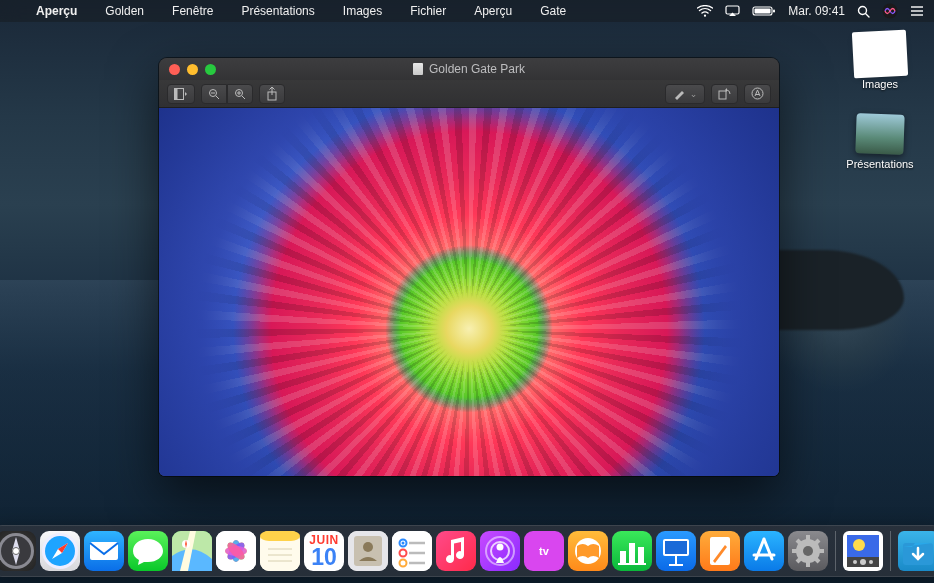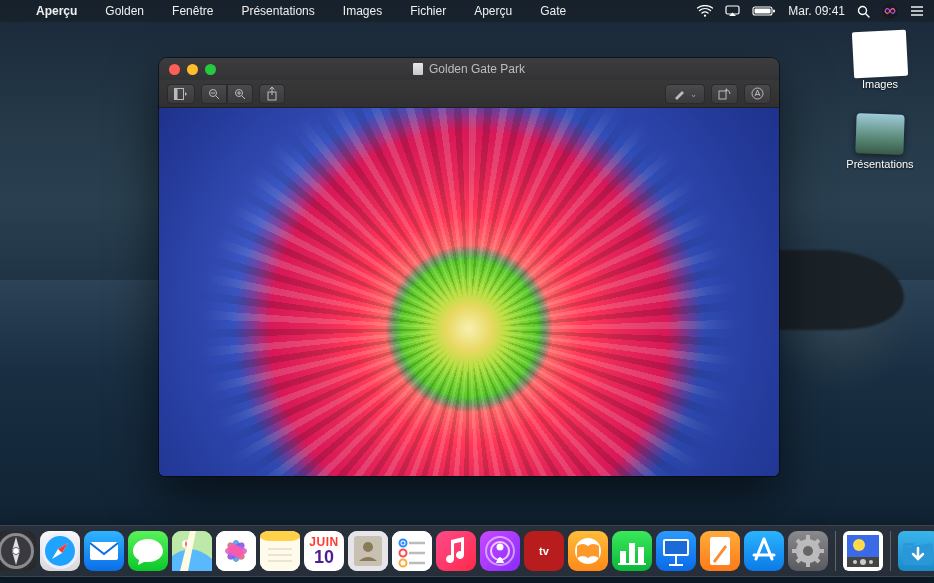--- a/index.html
+++ b/index.html
@@ -127,33 +127,33 @@
 .app-mail { background: linear-gradient(180deg,#2fb4ff,#0a6ee8); }
 .app-messages { background: linear-gradient(180deg,#5af25a,#0ac82a); }
 .app-maps { background: linear-gradient(180deg,#6ae86a 0 50%,#f8e858 50% 100%); }
 .app-photos { background: #fff; }
 .app-notes { background: linear-gradient(180deg,#ffd24a 0 25%,#fffbe8 25% 100%); }
 .app-calendar { background: #fff; }
 .app-contacts { background: linear-gradient(180deg,#e8e8ea,#c8c8cc); }
 .app-reminders { background: #fff; }
 .app-music { background: linear-gradient(135deg,#ff4a8a,#ff2a4a); }
 .app-podcasts { background: linear-gradient(135deg,#c84aff,#8a2aff); }
-.app-tv { background: #b91c1c; }
+.app-tv { background: #d946ef; }
 .app-books { background: linear-gradient(180deg,#ffbc3a,#ff8a1a); }
 .app-numbers { background: linear-gradient(180deg,#3ae85a,#0ab83a); }
 .app-keynote { background: linear-gradient(180deg,#2a9aff,#0a6ae8); }
 .app-pages { background: linear-gradient(180deg,#ffac3a,#ff7a1a); }
 .app-appstore { background: linear-gradient(180deg,#2ab4ff,#0a7ae8); }
 .app-sysprefs { background: linear-gradient(180deg,#8a8a8e,#5a5a5e); }
 .app-downloads { background: linear-gradient(180deg,#3ab4ea,#1a8ac8); border-radius: 6px; }
 .app-preview { background: #fff; }
 
 .cal-text { display:flex; flex-direction:column; align-items:center; font-weight:600; line-height:1; }
 .cal-month { color:#ff3b30; font-size:12px; letter-spacing:.5px; }
-.cal-day { color:#4c1d95; font-size:18px; }
+.cal-day { color:#3b82f6; font-size:23px; }
 </style>
 </head>
 <body>
 
 <div class="wallpaper"></div>
 <div class="island"></div>
 
 <div class="menubar">
   <div class="left">
     <span class="apple"></span>

